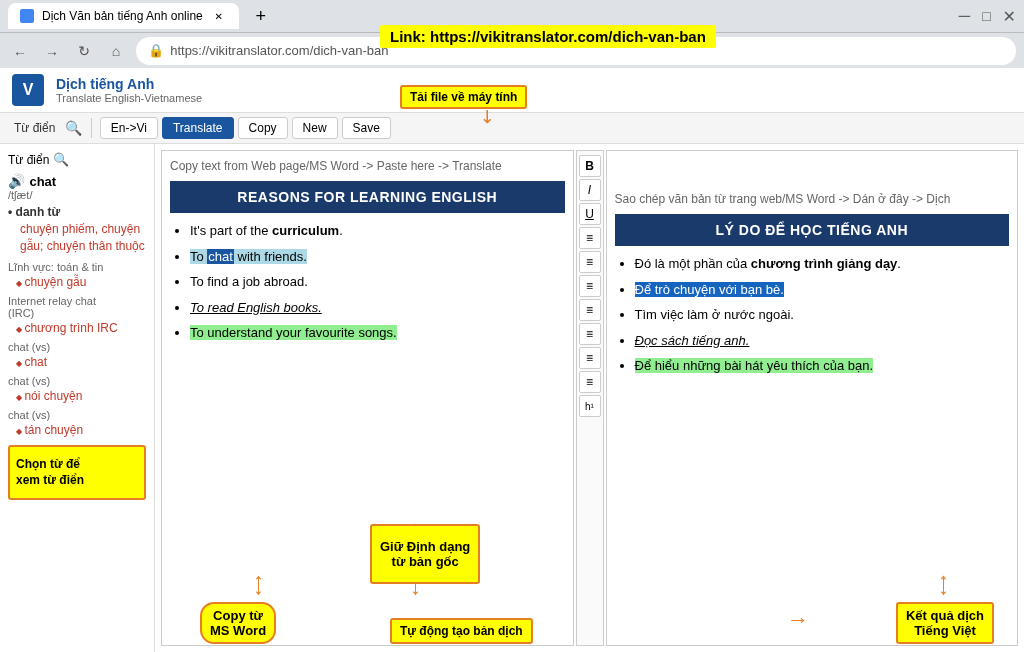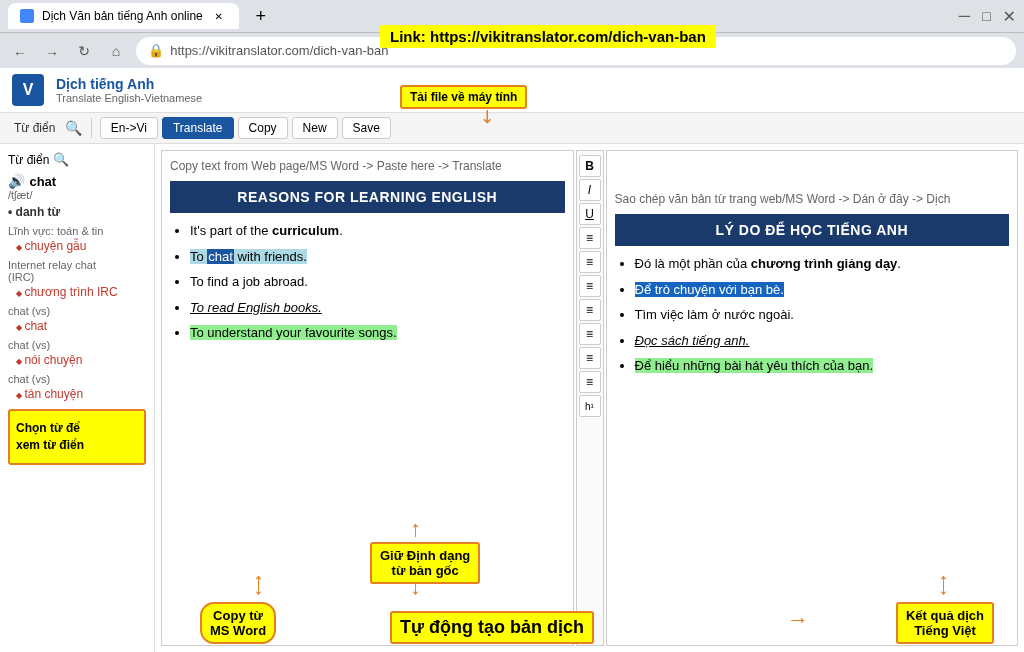--- a/index.html
+++ b/index.html
@@ -342,20 +342,21 @@
       <div class="sidebar-search">
         <span class="sidebar-search-label">Từ điển</span>
         <span style="font-size:13px;cursor:pointer;">🔍</span>
       </div>
       <div style="display:flex;align-items:center;gap:4px;">
         <span class="audio-icon">🔊</span>
         <span class="dict-word">chat</span>
       </div>
       <div class="dict-phonetic">/tʃæt/</div>
       <div class="dict-section-title">danh từ</div>
+      <a class="dict-link" style="color:#c0392b;">chuyện phiếm, chuyện gẫu; chuyện thân thuộc</a>
 
       <div class="sidebar-category">Lĩnh vực: toán &amp; tin</div>
       <span class="sidebar-subcategory sidebar-item-dot">chuyện gẫu</span>
 
       <div class="sidebar-category">Internet relay chat<br>(IRC)</div>
       <span class="sidebar-subcategory sidebar-item-dot">chương trình IRC</span>
 
       <div class="sidebar-category">chat (vs)</div>
       <span class="sidebar-subcategory sidebar-item-dot">chat</span>
 
@@ -426,31 +427,31 @@
         </li>
         <li class="vi-bullet-item">
           <span class="underline-italic">Đọc sách tiếng anh.</span>
         </li>
         <li class="vi-bullet-item">
           <span style="background:#90EE90;">Để hiểu những bài hát yêu thích của bạn.</span>
         </li>
       </ul>
     </div>
 
-    <div style="position:absolute;bottom:68px;left:370px;background:#ffff00;border:2px solid #e67e22;padding:4px 8px;font-size:13px;font-weight:bold;color:#000;border-radius:3px;text-align:center;z-index:20;">
+    <div style="position:absolute;bottom:68px;left:370px;background:#ffff00;border:2px solid #e67e22;padding:13px 8px;font-size:13px;font-weight:bold;color:#000;border-radius:3px;text-align:center;z-index:20;">
       <span style="white-space:pre-line;">Giữ Định dạng
 từ bản gốc</span>
     </div>
 
     <div style="position:absolute;bottom:8px;left:200px;background:#ffff00;border:2px solid #e67e22;padding:4px 8px;font-size:13px;font-weight:bold;color:#000;border-radius:14px;text-align:center;z-index:20;">
       <span style="white-space:pre-line;">Copy từ
 MS Word</span>
     </div>
 
-    <div style="position:absolute;bottom:8px;left:390px;background:#ffff00;border:2px solid #e67e22;padding:4px 8px;font-size:18px;font-weight:bold;color:#000;border-radius:3px;text-align:center;z-index:20;">
+    <div style="position:absolute;bottom:8px;left:390px;background:#ffff00;border:2px solid #e67e22;padding:4px 8px;font-size:12px;font-weight:bold;color:#000;border-radius:3px;text-align:center;z-index:20;">
       <span>Tự động tạo bản dịch</span>
     </div>
 
     <div style="position:absolute;bottom:8px;right:30px;background:#ffff00;border:2px solid #e67e22;padding:4px 8px;font-size:13px;font-weight:bold;color:#000;border-radius:3px;text-align:center;z-index:20;">
       <span style="white-space:pre-line;">Kết quả dịch
 Tiếng Việt</span>
     </div>
 
     <div style="position:absolute;bottom:58px;left:253px;color:#e67e22;font-size:22px;z-index:15;">↑</div>
     <div style="position:absolute;bottom:52px;left:253px;color:#e67e22;font-size:22px;z-index:15;">↓</div>

